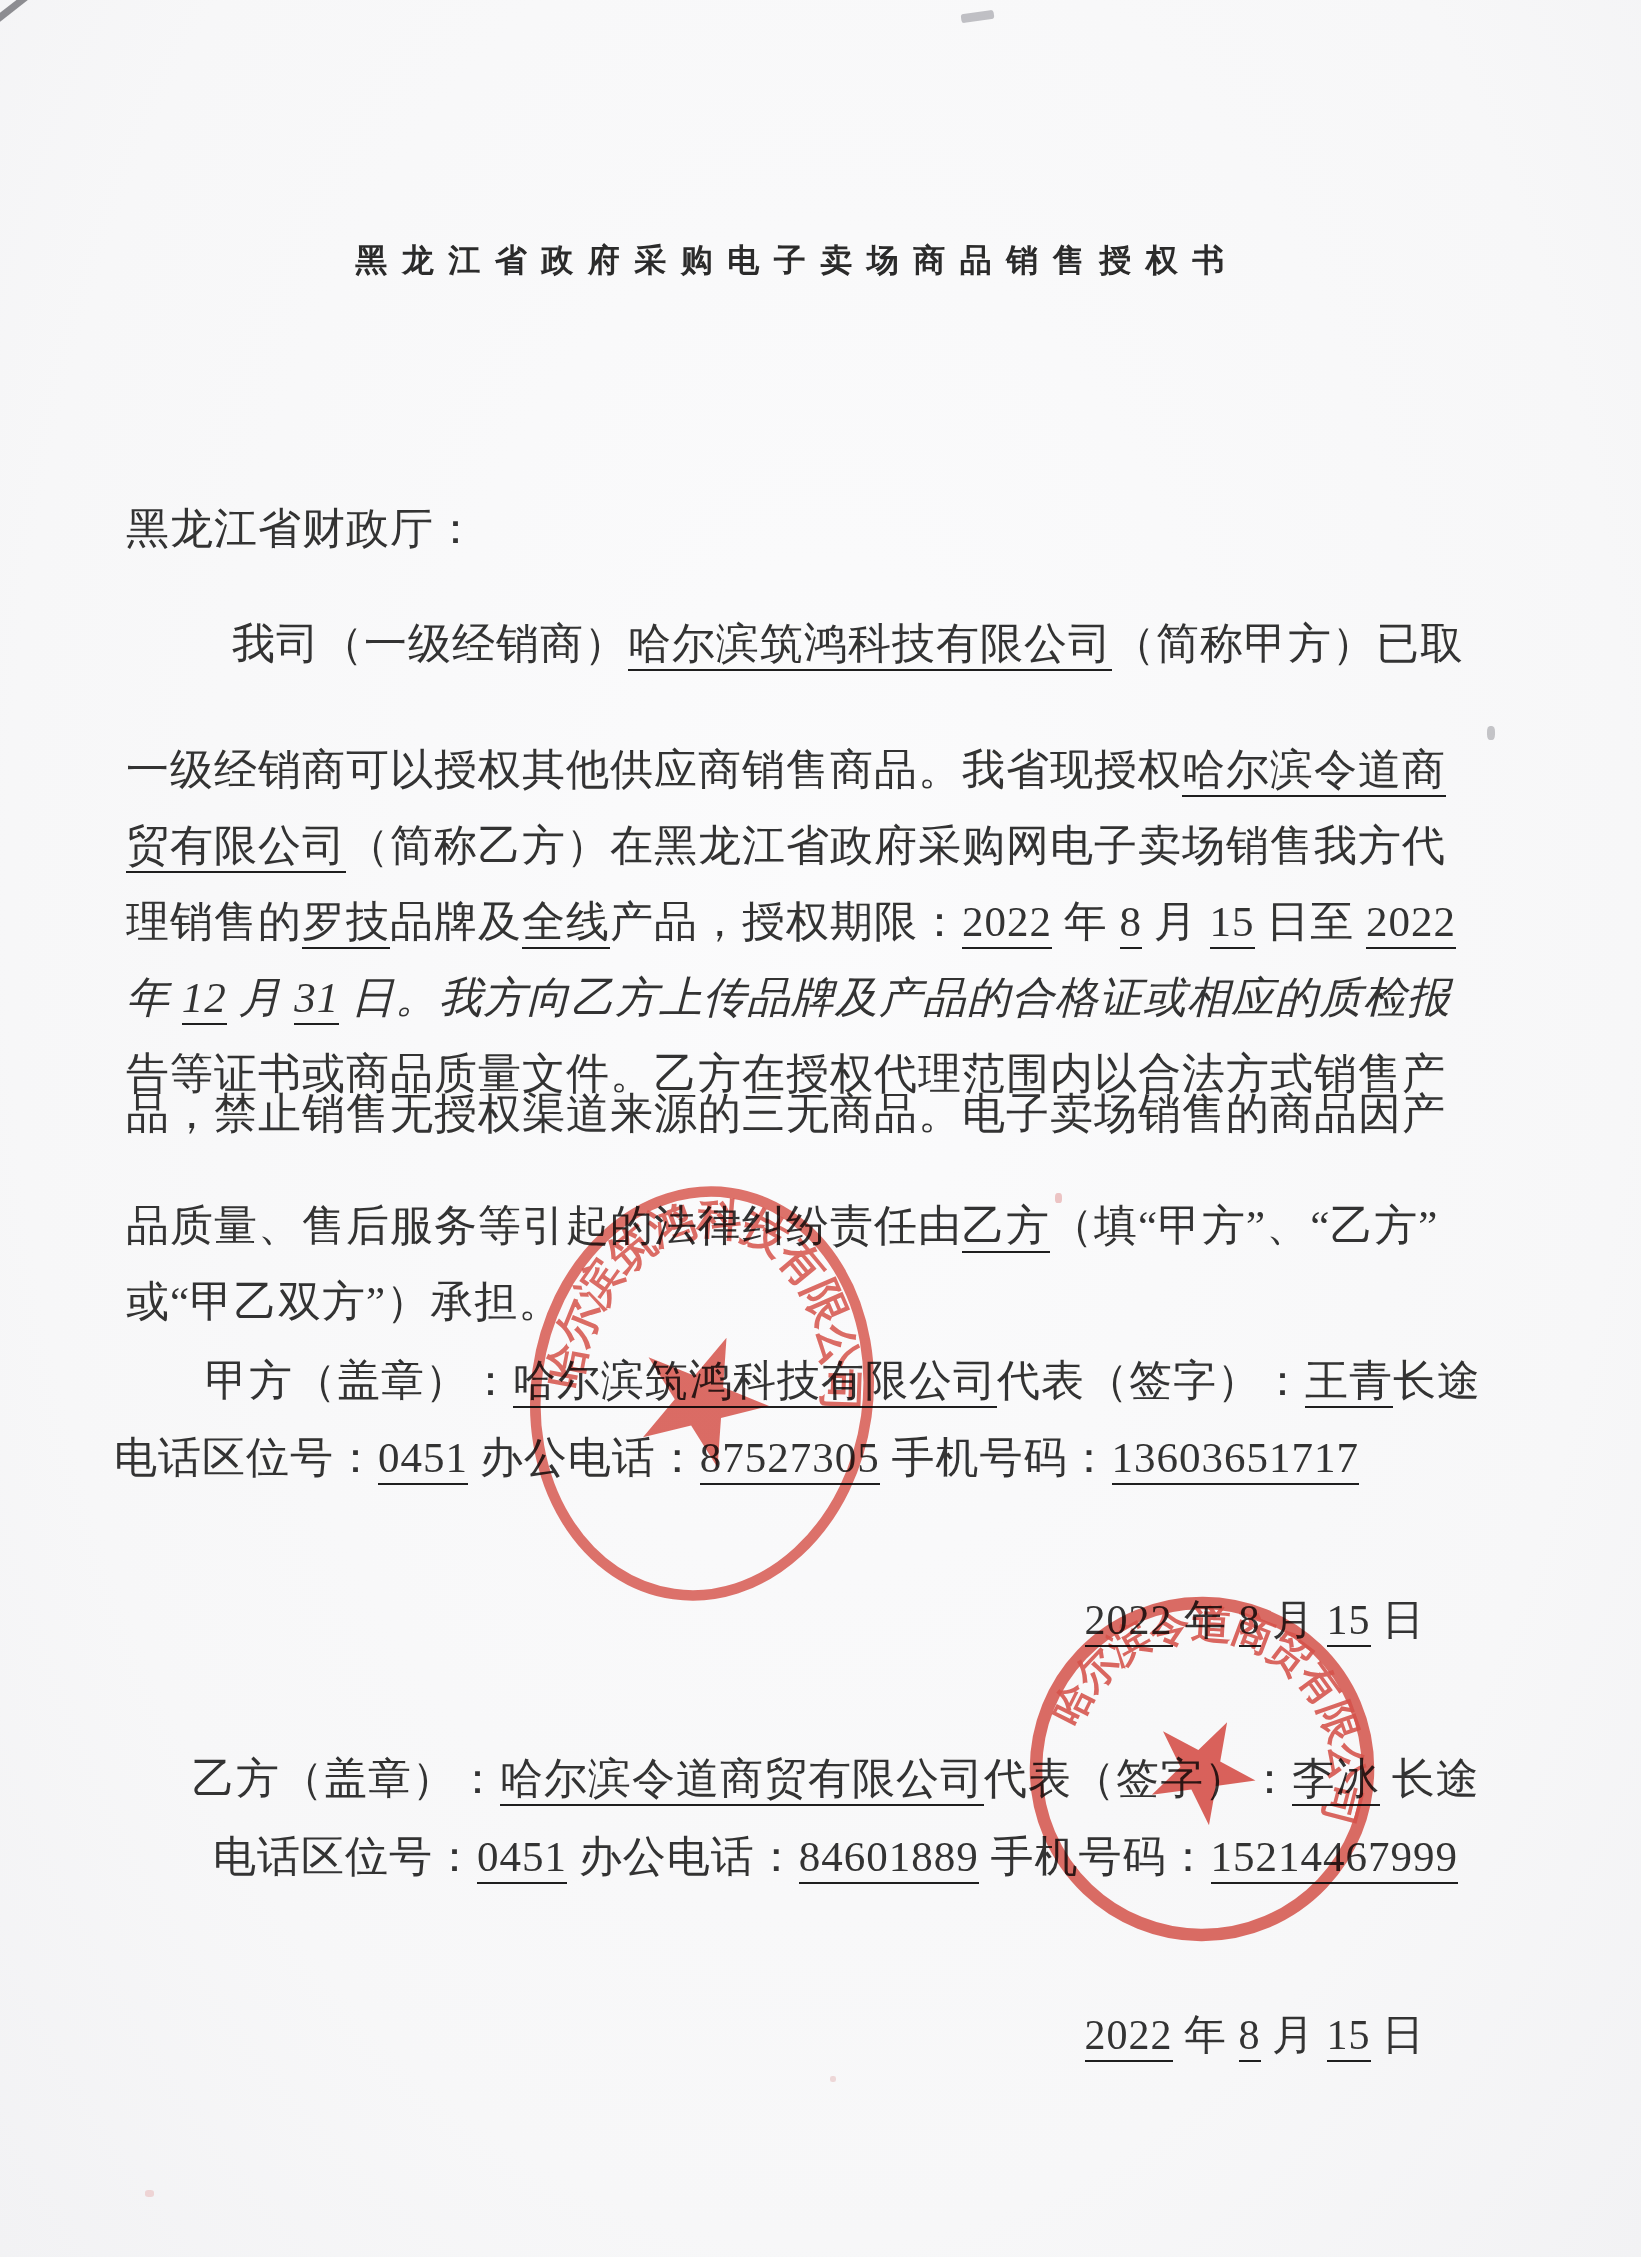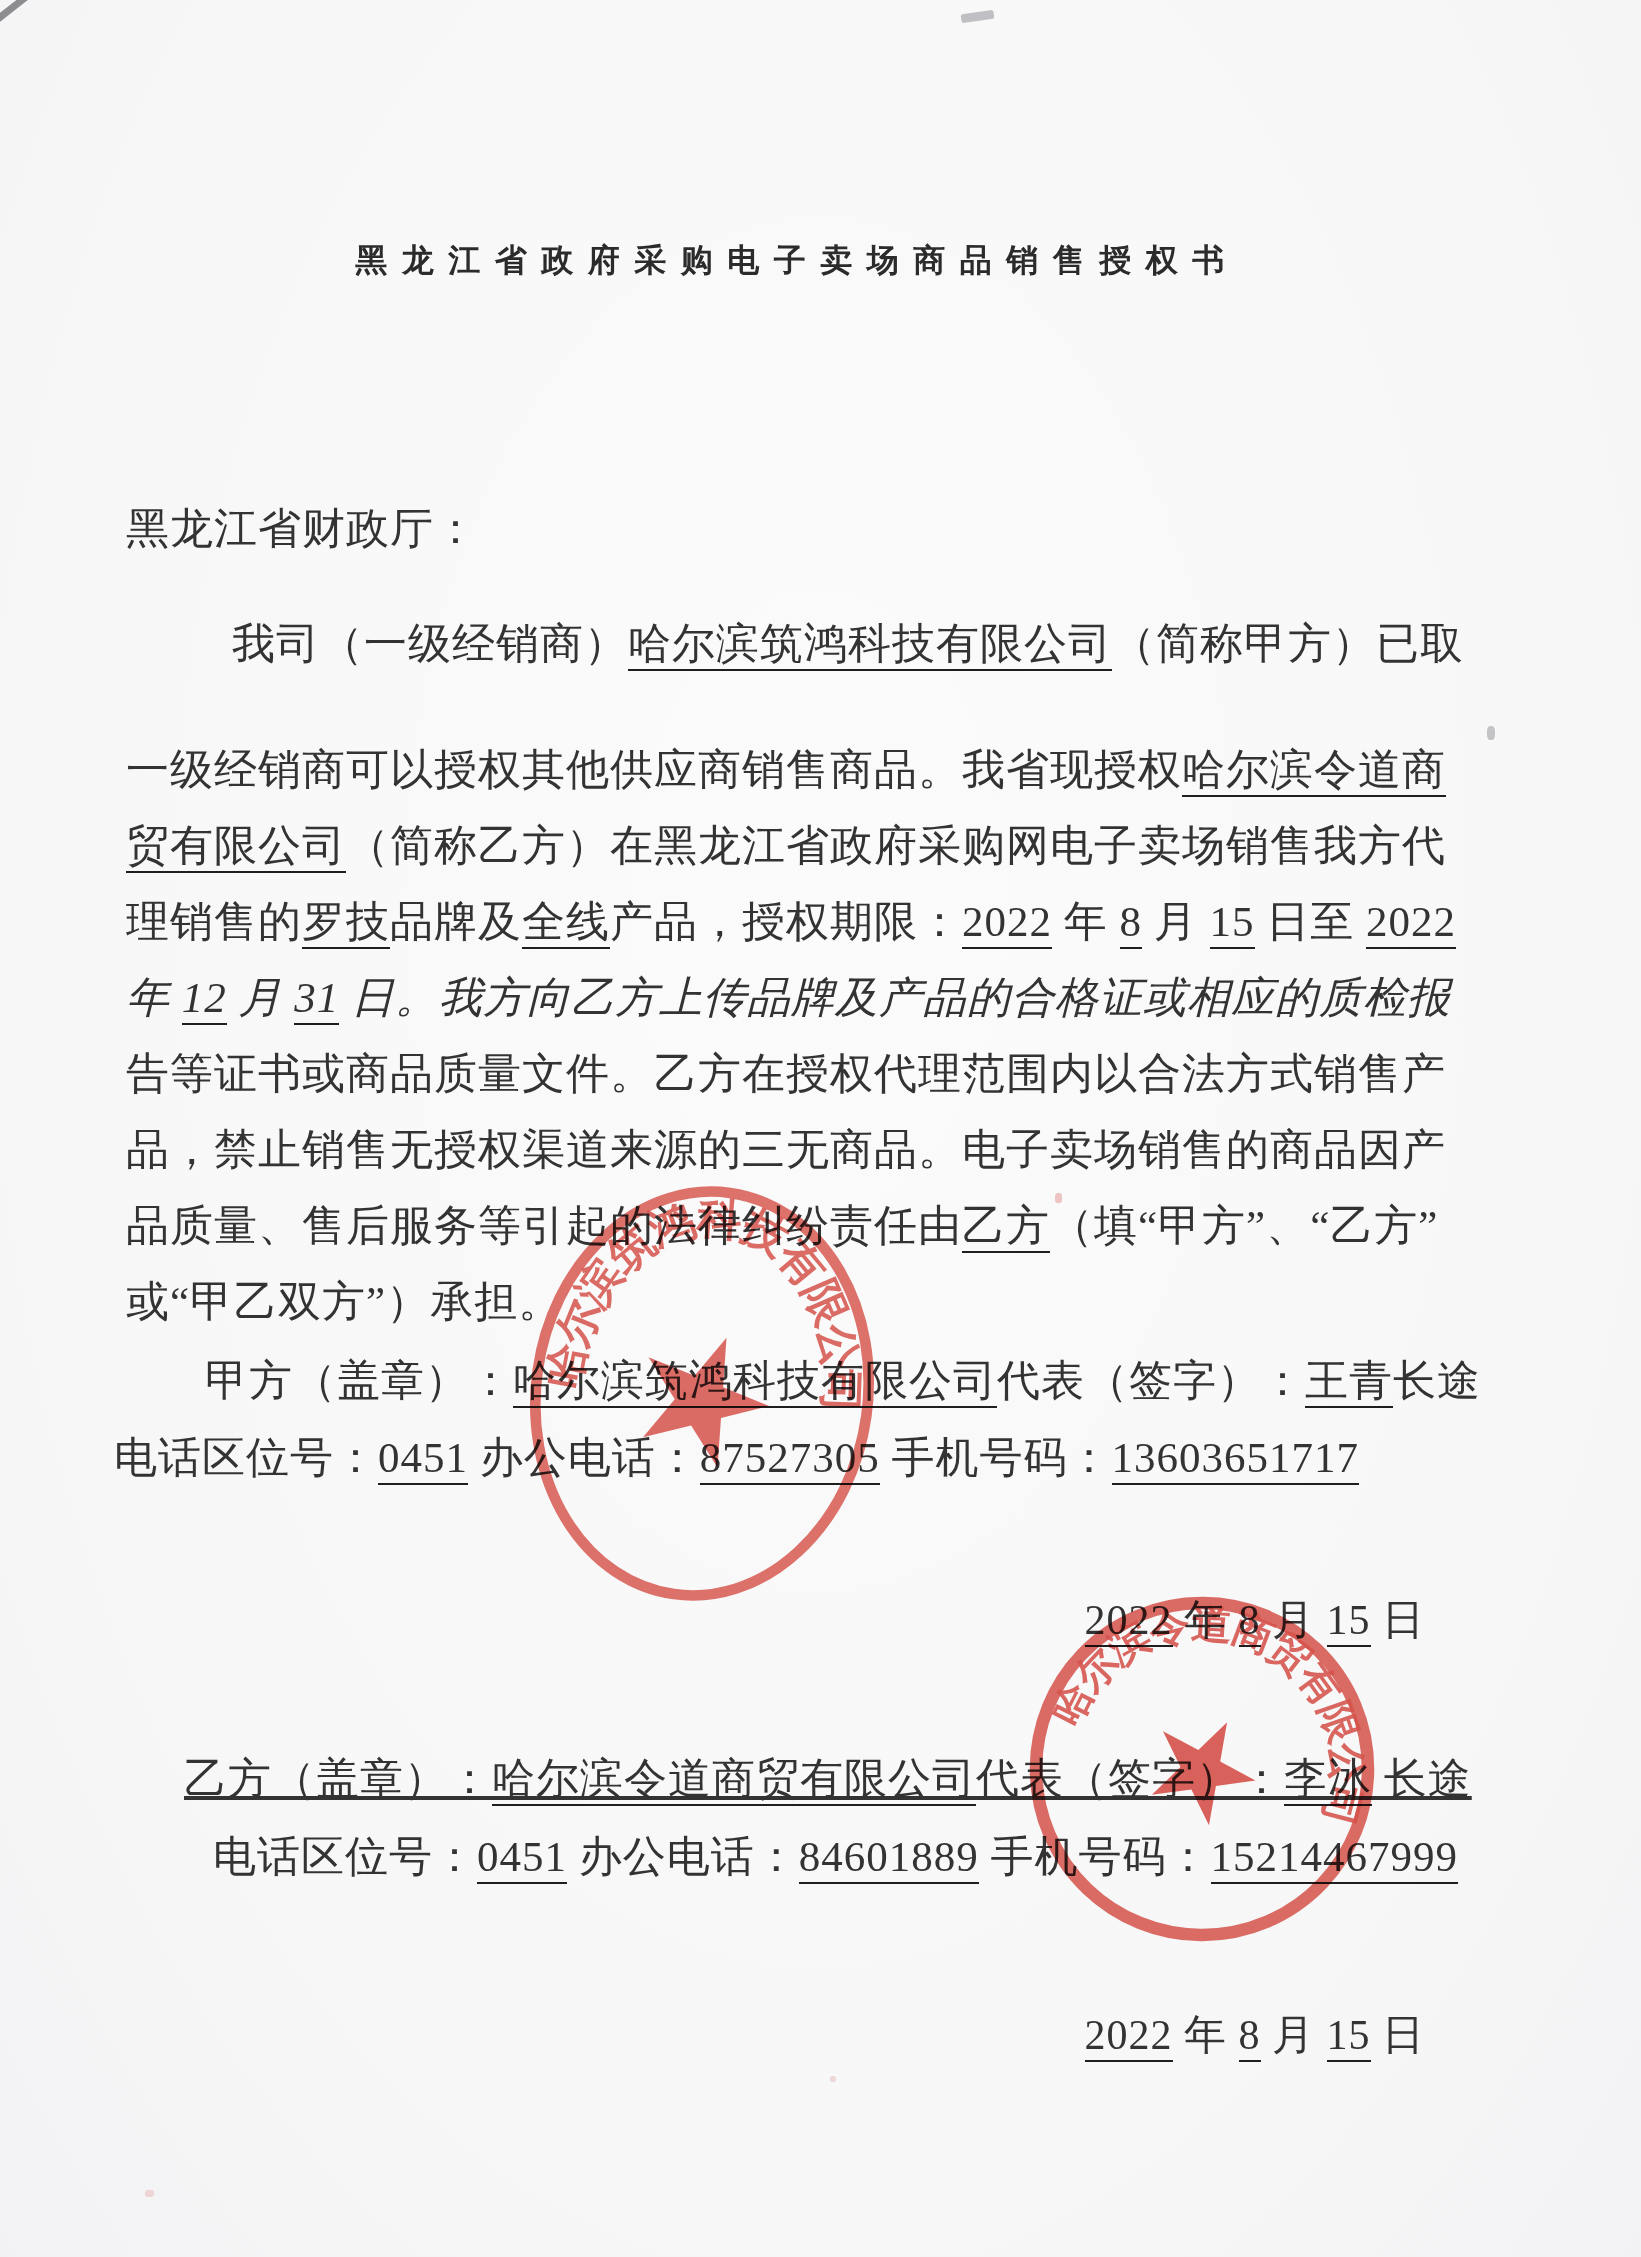--- a/index.html
+++ b/index.html
@@ -59,29 +59,29 @@
   <div class="title">黑龙江省政府采购电子卖场商品销售授权书</div>
 
   <div class="line" style="top:500px;"><span>黑龙江省财政厅：</span></div>
 
   <div class="line" style="top:589px;left:232px;margin-top:26px;"><span>我司（一级经销商）</span><span class="u">哈尔滨筑鸿科技有限公司</span><span>（简称甲方）已取</span></div>
   <div class="line" style="top:741px;"><span>一级经销商可以授权其他供应商销售商品。我省现授权</span><span class="u">哈尔滨令道商</span></div>
   <div class="line" style="top:817px;"><span class="u">贸有限公司</span><span>（简称乙方）在黑龙江省政府采购网电子卖场销售我方代</span></div>
   <div class="line" style="top:893px;"><span>理销售的</span><span class="u">罗技</span><span>品牌及</span><span class="u">全线</span><span>产品，授权期限：</span><span class="u">2022</span><span> 年 </span><span class="u">8</span><span> 月 </span><span class="u">15</span><span> 日至 </span><span class="u">2022</span></div>
   <div class="line" style="top:969px;font-style:italic;"><span>年 </span><span class="u">12</span><span> 月 </span><span class="u">31</span><span> 日。我方向乙方上传品牌及产品的合格证或相应的质检报</span></div>
   <div class="line" style="top:1045px;"><span>告等证书或商品质量文件。乙方在授权代理范围内以合法方式销售产</span></div>
-  <div class="line" style="top:1121px;"><span>品，禁止销售无授权渠道来源的三无商品。电子卖场销售的商品因产</span></div>
+  <div class="line" style="top:1085px;"><span>品，禁止销售无授权渠道来源的三无商品。电子卖场销售的商品因产</span></div>
   <div class="line" style="top:1197px;"><span>品质量、售后服务等引起的法律纠纷责任由</span><span class="u">乙方</span><span>（填“甲方”、“乙方”</span></div>
   <div class="line" style="top:1273px;"><span>或“甲乙双方”）承担。</span></div>
 
   <div class="line" style="top:1352px;left:205px;"><span>甲方（盖章）：</span><span class="u">哈尔滨筑鸿科技有限公司</span><span>代表（签字）：</span><span class="u">王青</span><span>长途</span></div>
   <div class="line" style="top:1429px;left:114px;"><span>电话区位号：</span><span class="u">0451</span><span> 办公电话：</span><span class="u">87527305</span><span> 手机号码：</span><span class="u">13603651717</span></div>
   <div class="line date-line" style="top:1591px;"><span class="u">2022</span><span> 年 </span><span class="u">8</span><span> 月 </span><span class="u">15</span><span> 日</span></div>
 
-  <div class="line" style="top:1750px;left:184px;text-decoration:underline;"><span>乙方（盖章）：</span><span class="u">哈尔滨令道商贸有限公司</span><span>代表（签字）：</span><span class="u">李冰</span><span> 长途</span></div>
+  <div class="line" style="top:1750px;left:192px;"><span>乙方（盖章）：</span><span class="u">哈尔滨令道商贸有限公司</span><span>代表（签字）：</span><span class="u">李冰</span><span> 长途</span></div>
   <div class="line" style="top:1828px;left:106px;text-align:right;"><span>电话区位号：</span><span class="u">0451</span><span> 办公电话：</span><span class="u">84601889</span><span> 手机号码：</span><span class="u">15214467999</span></div>
   <div class="line date-line" style="top:2006px;"><span class="u">2022</span><span> 年 </span><span class="u">8</span><span> 月 </span><span class="u">15</span><span> 日</span></div>
 
   <div class="stamp" style="left:509px;top:1162px;width:386px;height:463px;">
     <svg width="386" height="463" viewBox="0 0 400 480" xmlns="http://www.w3.org/2000/svg">
       <g transform="rotate(8 200 240)">
         <ellipse cx="200" cy="240" rx="172" ry="210" fill="none" stroke="#d8453c" stroke-width="11" stroke-opacity="0.82"></ellipse>
         <g transform="translate(200 248) scale(1.18) rotate(14)">
           <polygon points="0,-60 13.5,-18.6 57.1,-18.5 21.9,7.1 35.3,48.5 0,23 -35.3,48.5 -21.9,7.1 -57.1,-18.5 -13.5,-18.6" fill="#d8453c" fill-opacity="0.85"></polygon>
         </g>

